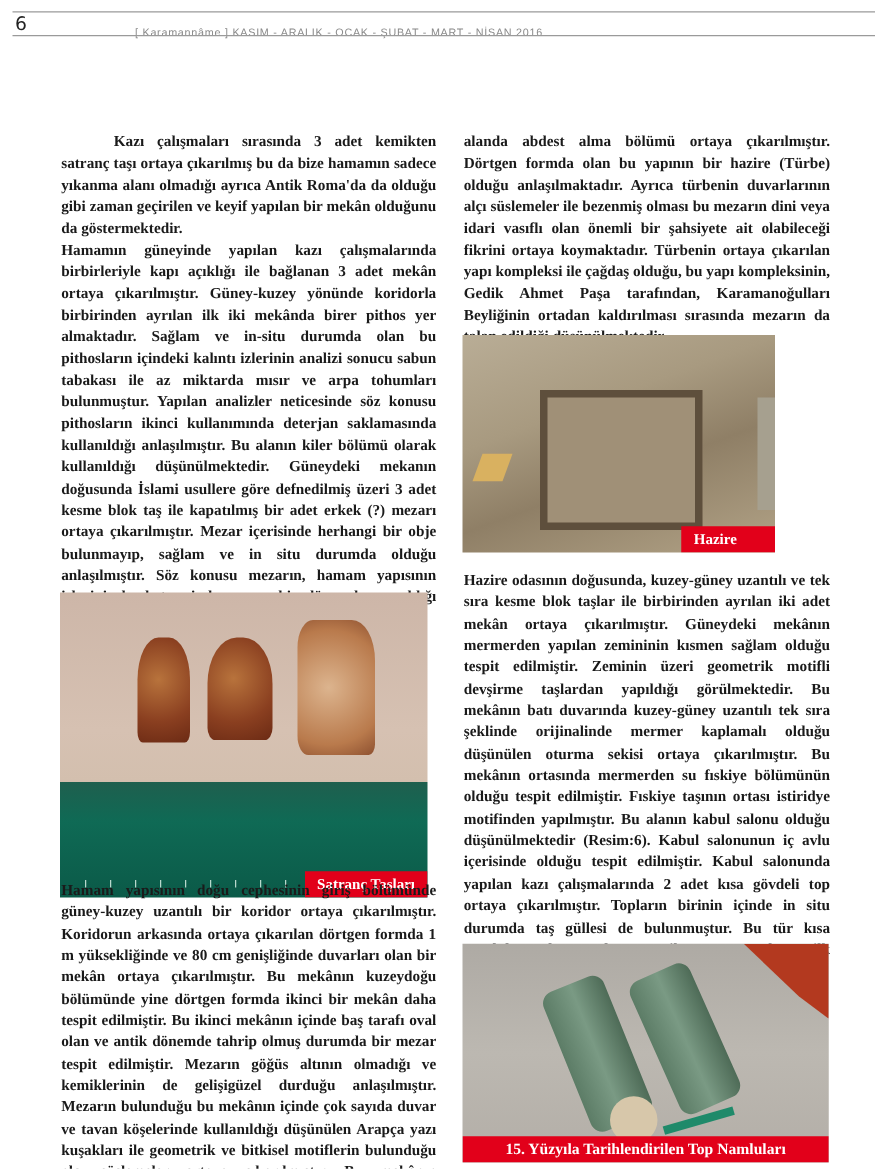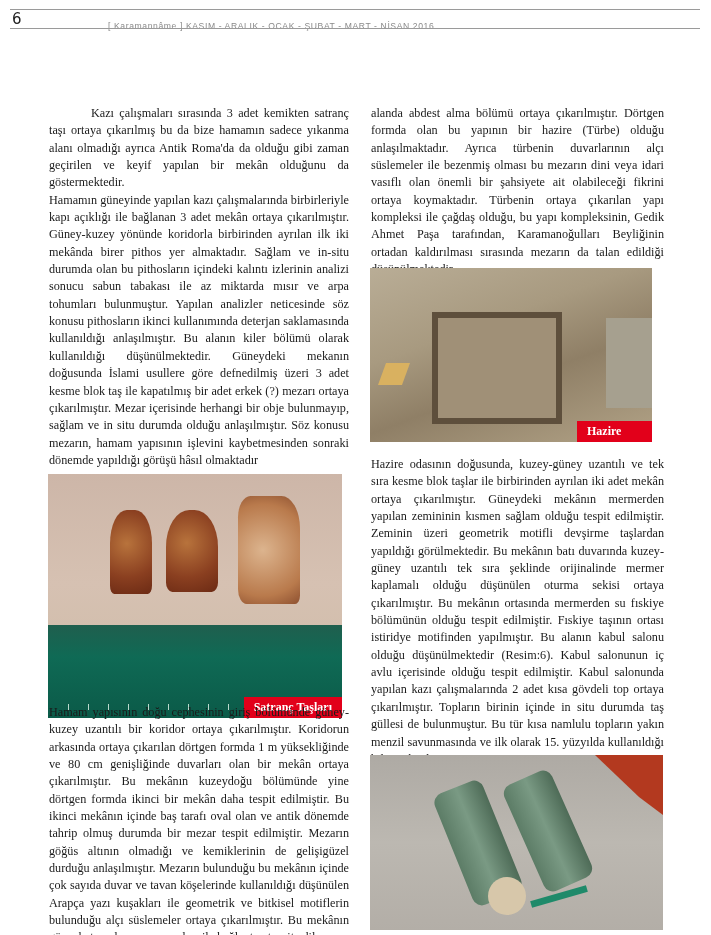--- a/index.html
+++ b/index.html
@@ -9,21 +9,21 @@
     .hdr-line { position: absolute; left: 10px; width: 690px; height: 1px; background: #9a9a9a; }
     .hdr-line.top { top: 9px; }
     .hdr-line.bot { top: 28px; }
     .page-num { position: absolute; left: 12px; top: 10px; font-family: "DejaVu Sans", sans-serif;
                 font-size: 15px; color: #222; line-height: 18px; }
     .running-head { position: absolute; left: 108px; top: 20px; font-family: Liberation Sans, sans-serif;
                     font-size: 8.6px; letter-spacing: 0.6px; color: #8a8a8a; line-height: 12px; white-space: nowrap; }
 
     .col { position: absolute; font-size: 12.2px; line-height: 17.35px; text-align: justify;
            text-align-last: auto; }
-    .col p { margin: 0; }
+    .col p { margin: 0; font-weight: bold; }
     .col p.indent { text-indent: 42px; }
     .left-col { left: 49px; width: 300px; }
     .right-col { left: 371px; width: 293px; }
 
     .photo { position: absolute; overflow: hidden; }
     .caption { position: absolute; right: 0; bottom: 0; background: #e2001a; color: #ffffff;
                font-family: "Liberation Serif", serif; font-weight: bold; font-size: 12px;
                line-height: 21px; padding: 0 10px; white-space: nowrap; }
     .caption.full { left: 0; text-align: center; font-size: 12.5px; }
 
@@ -31,21 +31,21 @@
     .chess { left: 48px; top: 474px; width: 294px; height: 244px;
              background: linear-gradient(180deg, #cdb6a8 0%, #d6c1b2 45%, #d3bfae 62%, #1f5f4e 62%, #0f6a55 75%, #0b5a48 100%); }
     .piece { position: absolute; background: radial-gradient(circle at 40% 40%, #b8733c 0%, #8a3f20 60%, #6b2a14 100%); }
     .pawn1 { left: 62px; top: 36px; width: 42px; height: 84px; border-radius: 40% 40% 10% 10%; }
     .pawn2 { left: 118px; top: 36px; width: 52px; height: 82px; border-radius: 45% 45% 12% 12%; }
     .rook { left: 190px; top: 22px; width: 62px; height: 108px; border-radius: 20% 30% 8% 14%;
             background: radial-gradient(circle at 40% 50%, #dcb48e 0%, #b97a4c 70%, #8d5030 100%); }
     .ruler-mark { position: absolute; bottom: 8px; height: 6px; width: 1px; background: #b8d8cc; }
 
     
-    .hazire { left: 370px; top: 268px; width: 282px; height: 174px;
+    .hazire { left: 370px; top: 268px; width: 250px; height: 174px;
               background: linear-gradient(160deg, #b9ad96 0%, #a89a80 35%, #8f7f66 60%, #b2a387 100%); }
     .trench { position: absolute; background: #6f5e48; }
     .h-pit { left: 62px; top: 44px; width: 118px; height: 100px; background: #a09077; border: 6px solid #5e4f3c; }
     .h-wall { left: 236px; top: 50px; width: 55px; height: 90px; background: #a6a08f; }
     .h-plank { left: 12px; top: 95px; width: 24px; height: 22px; background: #d9b160; transform: skewX(-20deg); }
 
     
     .cannon { left: 370px; top: 755px; width: 293px; height: 175px;
               background: linear-gradient(180deg, #aeaaa4 0%, #bcb8b1 50%, #b3aea7 100%); }
     .wall-red { position: absolute; right: 0; top: 0; width: 80px; height: 60px; background: #b3391f;
@@ -103,13 +103,14 @@
 <div class="col right-col" style="top:456px;">
   <p>Hazire odasının doğusunda, kuzey-güney uzantılı ve tek sıra kesme blok taşlar ile birbirinden ayrılan iki adet mekân ortaya çıkarılmıştır. Güneydeki mekânın mermerden yapılan zemininin kısmen sağlam olduğu tespit edilmiştir. Zeminin üzeri geometrik motifli devşirme taşlardan yapıldığı görülmektedir. Bu mekânın batı duvarında kuzey-güney uzantılı tek sıra şeklinde orijinalinde mermer kaplamalı olduğu düşünülen oturma sekisi ortaya çıkarılmıştır. Bu mekânın ortasında mermerden su fıskiye bölümünün olduğu tespit edilmiştir. Fıskiye taşının ortası istiridye motifinden yapılmıştır. Bu alanın kabul salonu olduğu düşünülmektedir (Resim:6). Kabul salonunun iç avlu içerisinde olduğu tespit edilmiştir. Kabul salonunda yapılan kazı çalışmalarında 2 adet kısa gövdeli top ortaya çıkarılmıştır. Topların birinin içinde in situ durumda taş güllesi de bulunmuştur. Bu tür kısa namlulu topların yakın menzil savunmasında ve ilk olarak 15. yüzyılda kullanıldığı bilinmektedir</p>
 </div>
 
 <div class="photo cannon">
   <div class="wall-red"></div>
   <div class="barrel barrel1"></div>
   <div class="barrel barrel2"></div>
   <div class="ball"></div>
   <div class="scale"></div>
+  <div class="caption full">15. Yüzyıla Tarihlendirilen Top Namluları</div>
 </div>
 
 </body></html>

